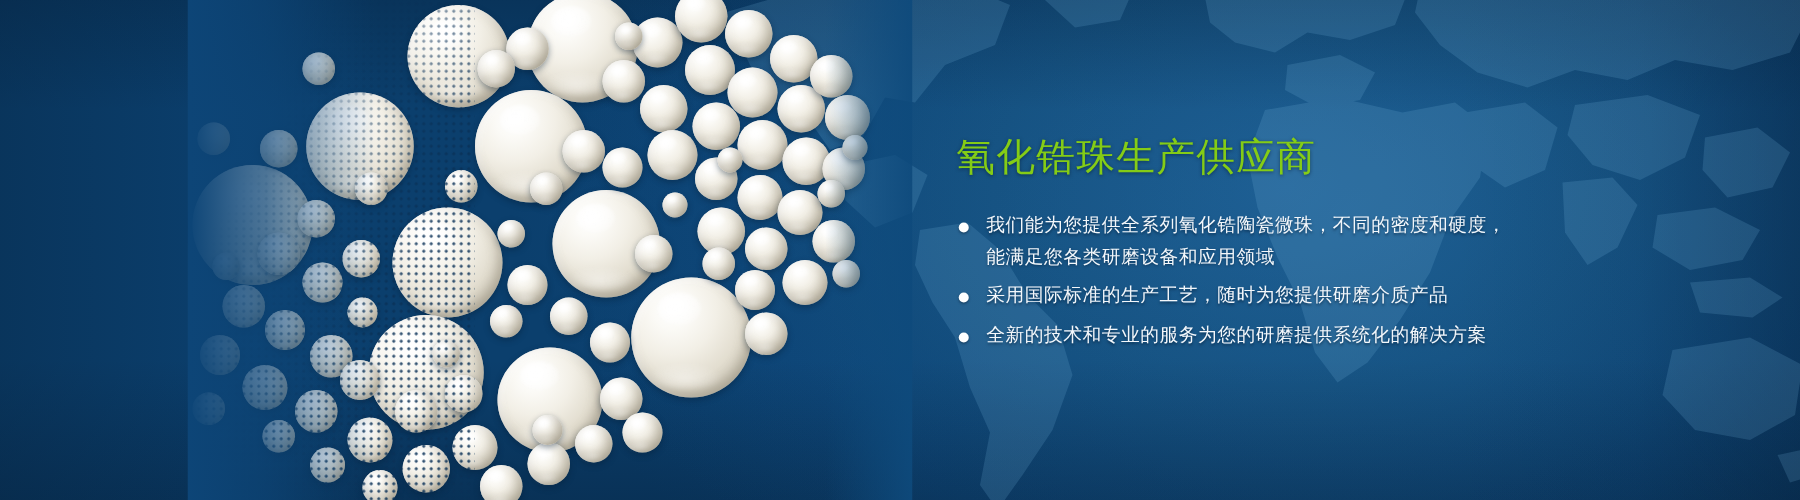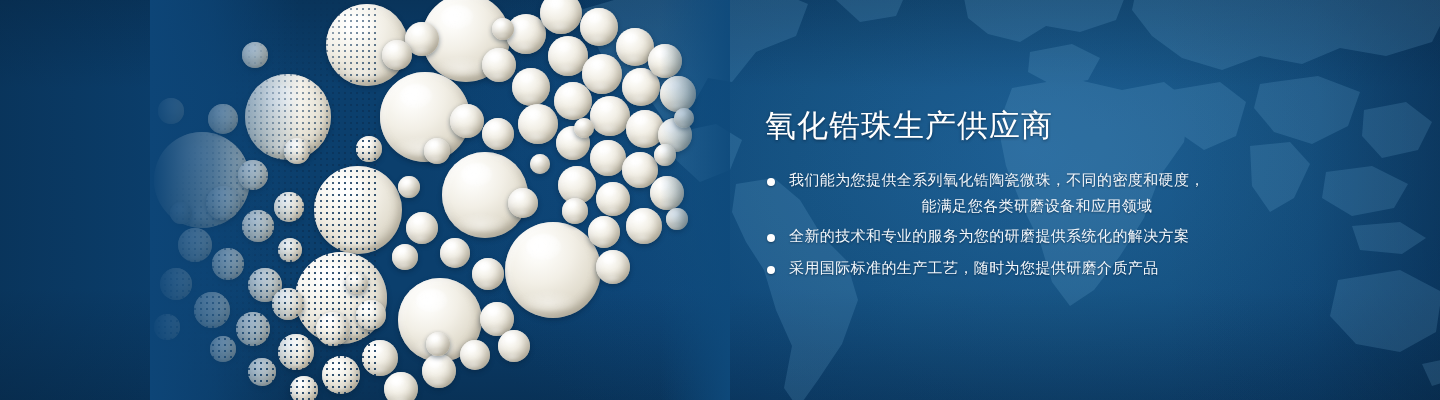--- a/index.html
+++ b/index.html
@@ -135,21 +135,21 @@
     position: absolute;
     left: 765px;
     top: 106px;
     width: 520px;
   }
   .headline {
     margin: 0;
     font-size: 31px;
     line-height: 40px;
     font-weight: normal;
-    color: #ffffff;
+    color: #84cc16;
     letter-spacing: 1px;
     text-shadow: 0 1px 3px rgba(2,20,40,0.55);
     white-space: nowrap;
   }
   .bullets {
     list-style: none;
     margin: 24px 0 0 0;
     padding: 0;
   }
   .bullet-item {
@@ -167,21 +167,21 @@
     position: absolute;
     left: 2px;
     top: 8px;
     width: 8px;
     height: 8px;
     border-radius: 50%;
     background: #ffffff;
     box-shadow: 0 1px 2px rgba(2,20,40,0.45);
   }
   .bullet-line { display: block; font-family: Liberation Mono, monospace; }
-  .bullet-line-2 { display: block; text-align: center; }
+  .bullet-line-2 { display: block; }
 </style>
 </head>
 <body>
 
 <div class="banner">
 
   <div class="bg-base"></div>
   <div class="bg-vignette"></div>
   <div class="bg-darkleft"></div>
   <div class="bg-darkright"></div>
@@ -324,24 +324,24 @@
     <ul class="bullets">
 
       <li class="bullet-item">
         <span class="bullet-dot"></span>
         <span class="bullet-line">我们能为您提供全系列氧化锆陶瓷微珠，不同的密度和硬度，</span>
         <span class="bullet-line-2">能满足您各类研磨设备和应用领域</span>
       </li>
 
       <li class="bullet-item">
         <span class="bullet-dot"></span>
+        <span class="bullet-line">采用国际标准的生产工艺，随时为您提供研磨介质产品</span>
+      </li>
+
+      <li class="bullet-item">
+        <span class="bullet-dot"></span>
         <span class="bullet-line">全新的技术和专业的服务为您的研磨提供系统化的解决方案</span>
       </li>
 
-      <li class="bullet-item">
-        <span class="bullet-dot"></span>
-        <span class="bullet-line">采用国际标准的生产工艺，随时为您提供研磨介质产品</span>
-      </li>
-
     </ul>
   </div>
 
 </div>
 
 </body></html>

